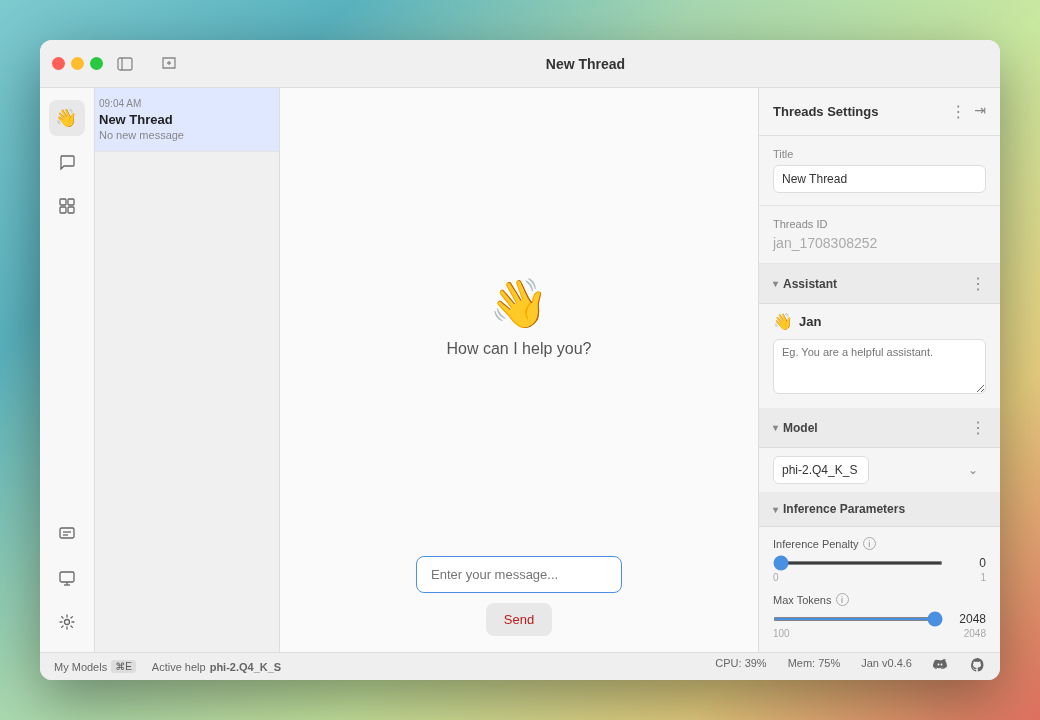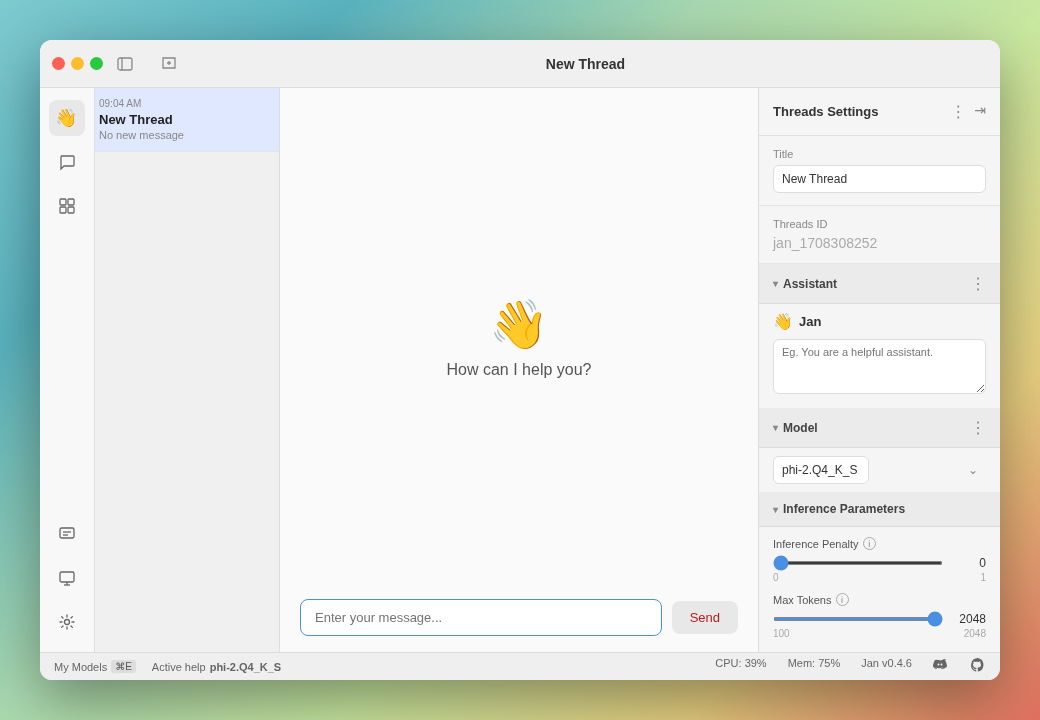--- a/index.html
+++ b/index.html
@@ -161,20 +161,21 @@
     }
     .welcome-text {
       font-size: 16px;
       color: #555;
     }
     .chat-input-area {
       padding: 12px 20px 16px;
       display: flex;
       gap: 10px;
       align-items: center;
+      flex-direction: column;
     }
     .chat-input {
       flex: 1;
       padding: 10px 14px;
       border: 1.5px solid #4a90e2;
       border-radius: 8px;
       font-size: 13px;
       outline: none;
       background: white;
       color: #333;

